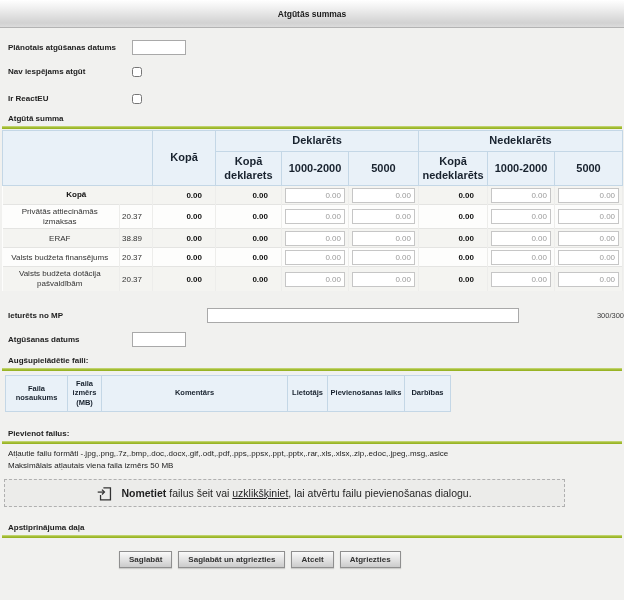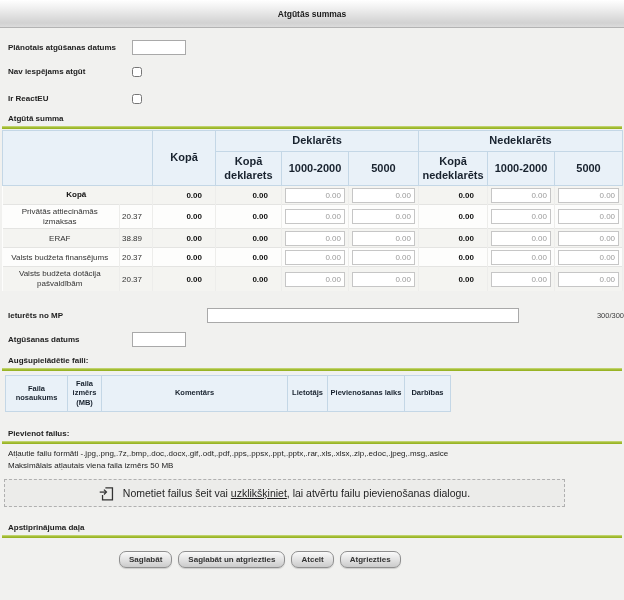--- a/index.html
+++ b/index.html
@@ -78,25 +78,25 @@
   }
   .infotext { margin:4px 0 0 8px; color:#222; line-height:1.45; }
   
   .dropzone {
     margin:7px 4px 0 4px; width:561px; height:28px;
     background:#ececea; border:1px dashed #b0b0b0;
     display:flex; align-items:center; justify-content:center; gap:7px;
     font-size:10.5px; color:#1f1f1f;
   }
   .dz-link { text-decoration:underline; color:#1f1f1f; cursor:pointer; }
-  .dz-bold { font-weight:normal; }
+  .dz-bold { font-weight:bold; }
   
   .btnrow { margin:13px 0 0 119px; display:flex; gap:6px; }
   button.gbtn {
-    height:17px; padding:0 9px; border:1px solid #8f8f8f; border-radius:7px;
+    height:17px; padding:0 9px; border:1px solid #8f8f8f; border-radius:0;
     background:linear-gradient(180deg,#fafafa 0%,#e3e3e3 50%,#cbcbcb 100%);
     font-family:"Liberation Sans", sans-serif; font-size:8px; font-weight:bold; color:#333;
     box-shadow:0 1px 1px rgba(0,0,0,0.15);
   }
   .gap-top { margin-top:14px; }
 </style>
 </head>
 <body>
 
 <div class="titlebar">

